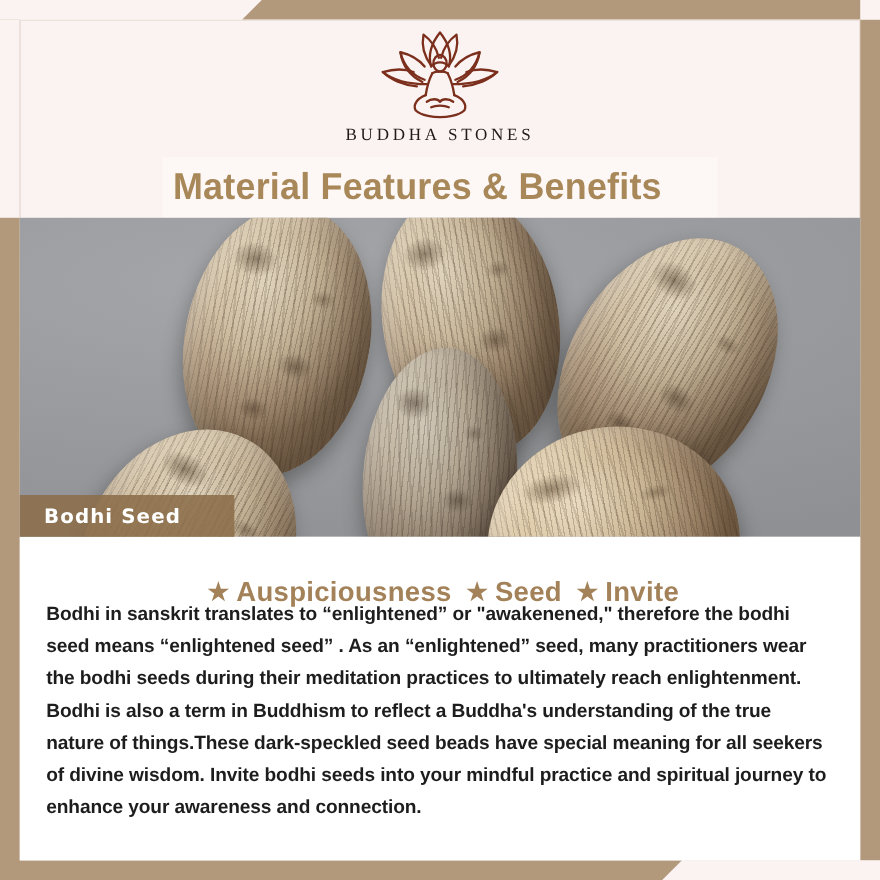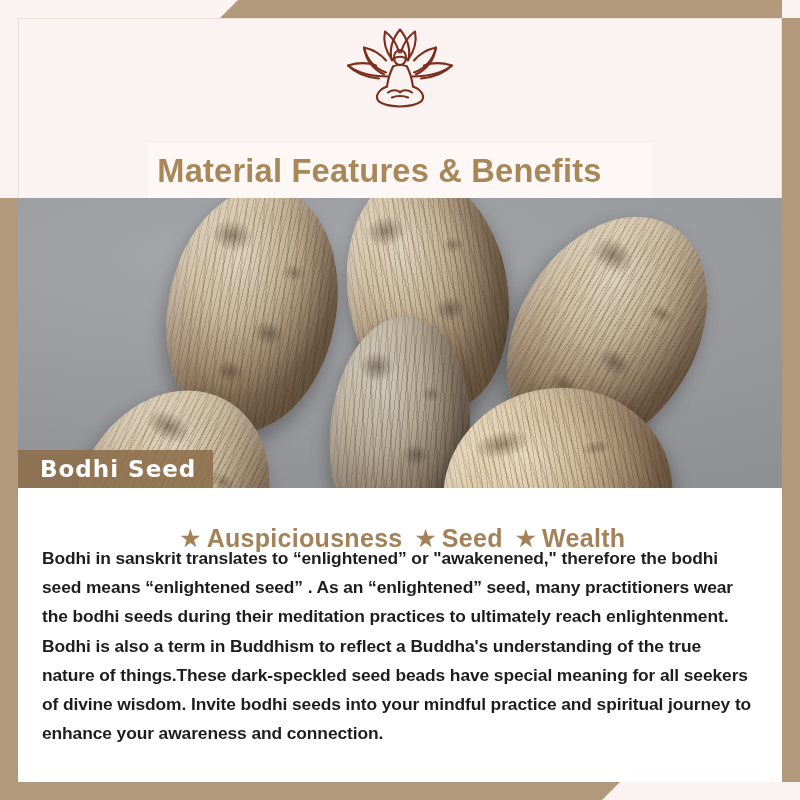--- a/index.html
+++ b/index.html
@@ -134,21 +134,21 @@
   .caption-banner{
     position:absolute;left:18px;top:450px;width:195px;height:38px;
     background:rgba(140,110,74,.88);
     display:flex;align-items:center;
   }
   .caption-text{
     margin-left:22px;
     color:#ffffff;
     font-family:"DejaVu Sans", sans-serif;
     font-weight:bold;
-    font-size:23px;
+    font-size:18px;
     letter-spacing:1px;
     white-space:nowrap;
   }
 
   
   .benefits{
     position:absolute;left:18px;top:524px;width:764px;
     text-align:center;
     color:#a3825a;
     font-family:"Liberation Sans Narrow","Liberation Sans", sans-serif;
@@ -214,20 +214,21 @@
 
         <path d="M106 84 C100 96 96 110 94 124"></path>
         <path d="M134 84 C140 96 144 110 146 124"></path>
         <path d="M106 84 C112 80 128 80 134 84"></path>
 
         <path d="M94 124 C78 130 70 142 76 152 C86 162 110 164 120 164 C130 164 154 162 164 152 C170 142 162 130 146 124"></path>
         <path d="M96 136 C104 130 116 130 120 136 C124 130 136 130 144 136"></path>
         <path d="M104 146 C112 142 128 142 136 146"></path>
       </g>
     </svg>
+    <div class="brand-name">BUDDHA STONES</div>
   </div>
 
   <div class="headline-band">
     <div class="headline">Material Features &amp; Benefits</div>
   </div>
 
   <div class="photo">
     <div class="seed s1"></div>
     <div class="seed s2"></div>
     <div class="seed s3"></div>
@@ -238,18 +239,18 @@
 
   <div class="content-card"></div>
 
   <div class="caption-banner">
     <div class="caption-text">Bodhi  Seed</div>
   </div>
 
   <div class="benefits">
     <span class="star">★</span><span>Auspiciousness</span>
     <span class="star">★</span><span>Seed</span>
-    <span class="star">★</span><span>Wealth</span>
+    <span class="star">★</span><span>Invite</span>
   </div>
 
   <div class="body-copy">Bodhi in sanskrit translates to “enlightened” or "awakenened," therefore the bodhi seed means “enlightened seed” . As an “enlightened” seed, many practitioners wear the bodhi seeds during their meditation practices to ultimately reach enlightenment. Bodhi is also a term in Buddhism to reflect a Buddha's understanding of the true nature of things.These dark-speckled seed beads have special meaning for all seekers of divine wisdom. Invite bodhi seeds into your mindful practice and spiritual journey to enhance your awareness and connection.</div>
 
 </div>
 
 </body></html>

